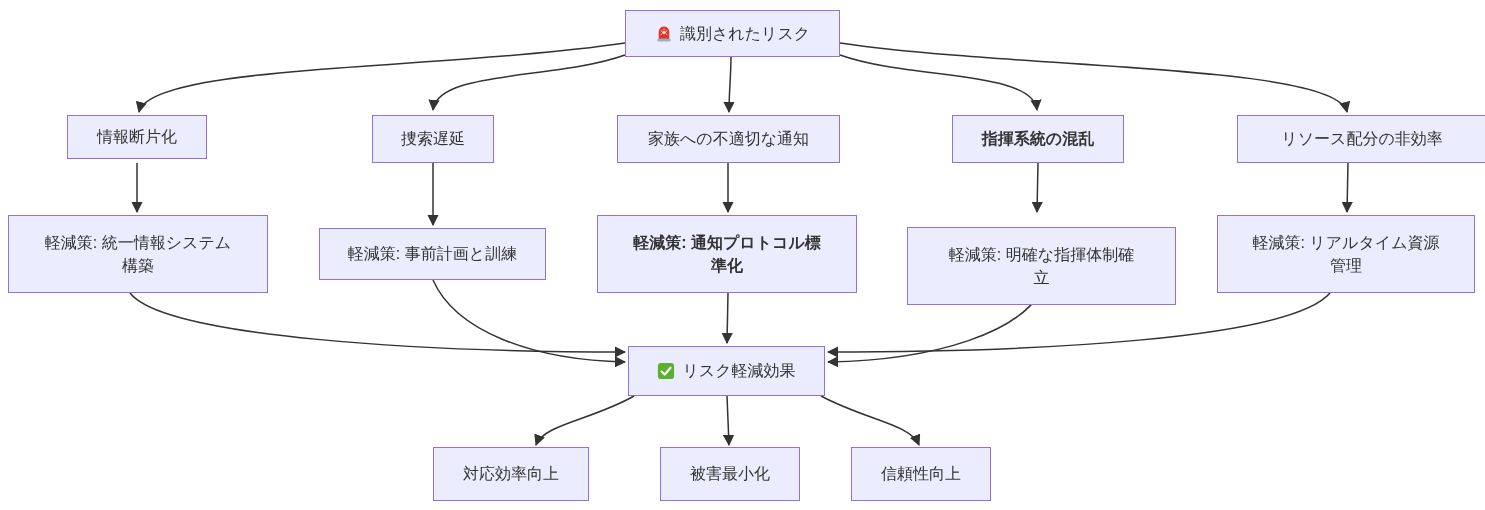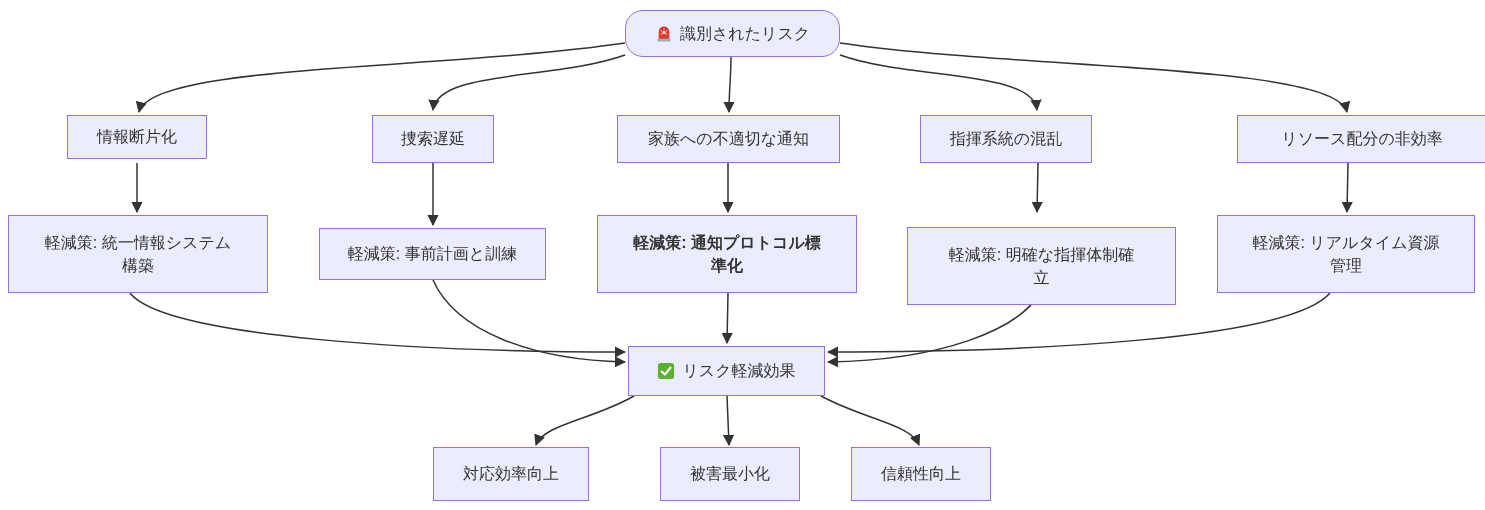--- a/index.html
+++ b/index.html
@@ -68,21 +68,21 @@
     <path class="edge" d="M 433 280 C 455 330, 530 360, 625 362" marker-end="url(#arrow)"></path>
     <path class="edge" d="M 728 293 L 727 343" marker-end="url(#arrow)"></path>
     <path class="edge" d="M 1040 293 C 1018 330, 942 360, 828 362" marker-end="url(#arrow)"></path>
     <path class="edge" d="M 1330 293 C 1290 340, 1028 352, 828 352" marker-end="url(#arrow)"></path>
 
     <path class="edge" d="M 634 396 C 592 420, 544 424, 536 445" marker-end="url(#arrow)"></path>
     <path class="edge" d="M 727 396 L 729 445" marker-end="url(#arrow)"></path>
     <path class="edge" d="M 821 396 C 866 420, 910 424, 919 445" marker-end="url(#arrow)"></path>
   </svg>
 
-  <div class="node" style="left:625px; top:10px; width:215px; height:47px;border-radius:18px;">
+  <div class="node" style="left:625px; top:10px; width:215px; height:47px;">
     <span class="nicon">
       <svg width="18" height="18" viewBox="0 0 20 20">
         <rect x="2.5" y="15" width="15" height="3.4" rx="1.7" fill="#8FB6BC"></rect>
         <path d="M10 1.8 C5.6 1.8 4.1 5.4 4.1 8.9 L4.1 15.2 L15.9 15.2 L15.9 8.9 C15.9 5.4 14.4 1.8 10 1.8 Z" fill="#E0352B"></path>
         <circle cx="10" cy="8.3" r="2" fill="#FFD9D0"></circle>
         <g stroke="#FFD9D0" stroke-width="1" stroke-linecap="round">
           <line x1="10" y1="4.2" x2="10" y2="5.4"></line>
           <line x1="6.6" y1="6.2" x2="7.6" y2="6.9"></line>
           <line x1="13.4" y1="6.2" x2="12.4" y2="6.9"></line>
           <line x1="6.6" y1="10.6" x2="7.6" y2="9.9"></line>
@@ -95,21 +95,21 @@
 
   <div class="node" style="left:67px; top:115px; width:140px; height:44px;">
     <span class="label">情報断片化</span>
   </div>
   <div class="node" style="left:372px; top:115px; width:122px; height:48px;">
     <span class="label">捜索遅延</span>
   </div>
   <div class="node" style="left:617px; top:115px; width:223px; height:48px;">
     <span class="label">家族への不適切な通知</span>
   </div>
-  <div class="node" style="left:920px; top:115px; width:172px; height:48px;">
+  <div class="node" style="left:952px; top:115px; width:172px; height:48px;font-weight:bold;">
     <span class="label">指揮系統の混乱</span>
   </div>
   <div class="node" style="left:1237px; top:115px; width:250px; height:48px;">
     <span class="label">リソース配分の非効率</span>
   </div>
 
   <div class="node" style="left:8px; top:215px; width:260px; height:78px;">
     <span class="label">軽減策: 統一情報システム
 構築</span>
   </div>

